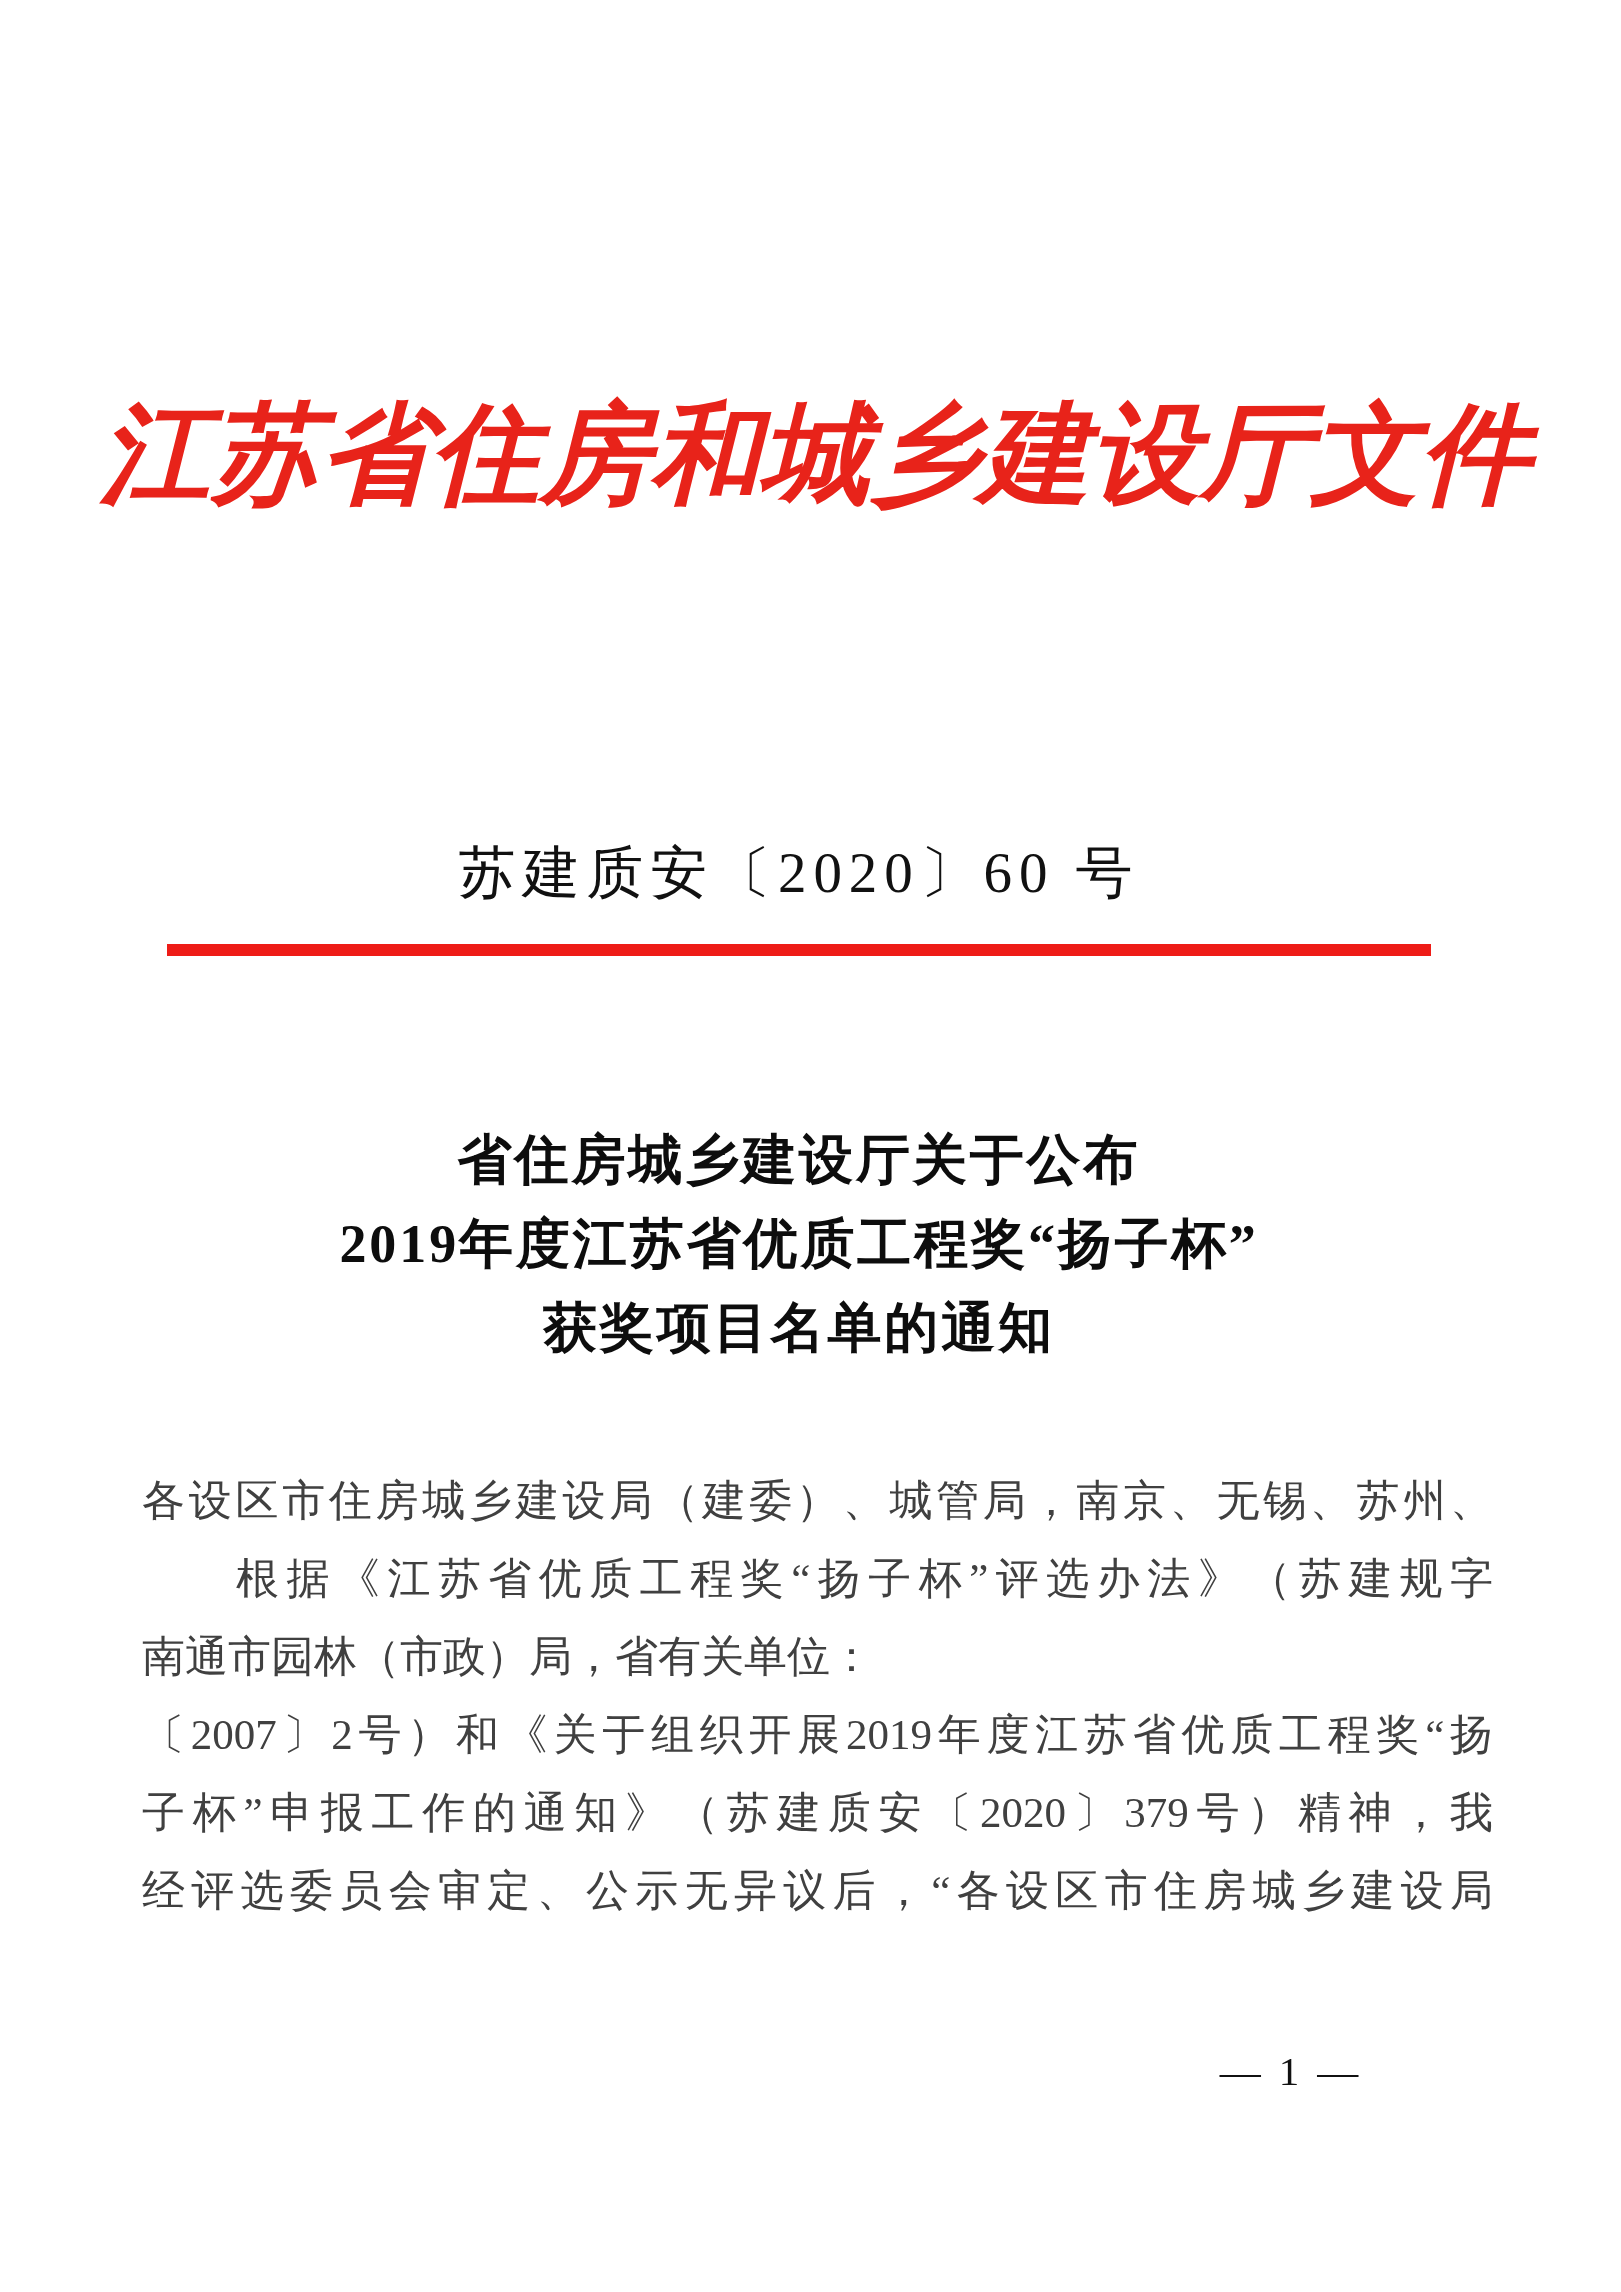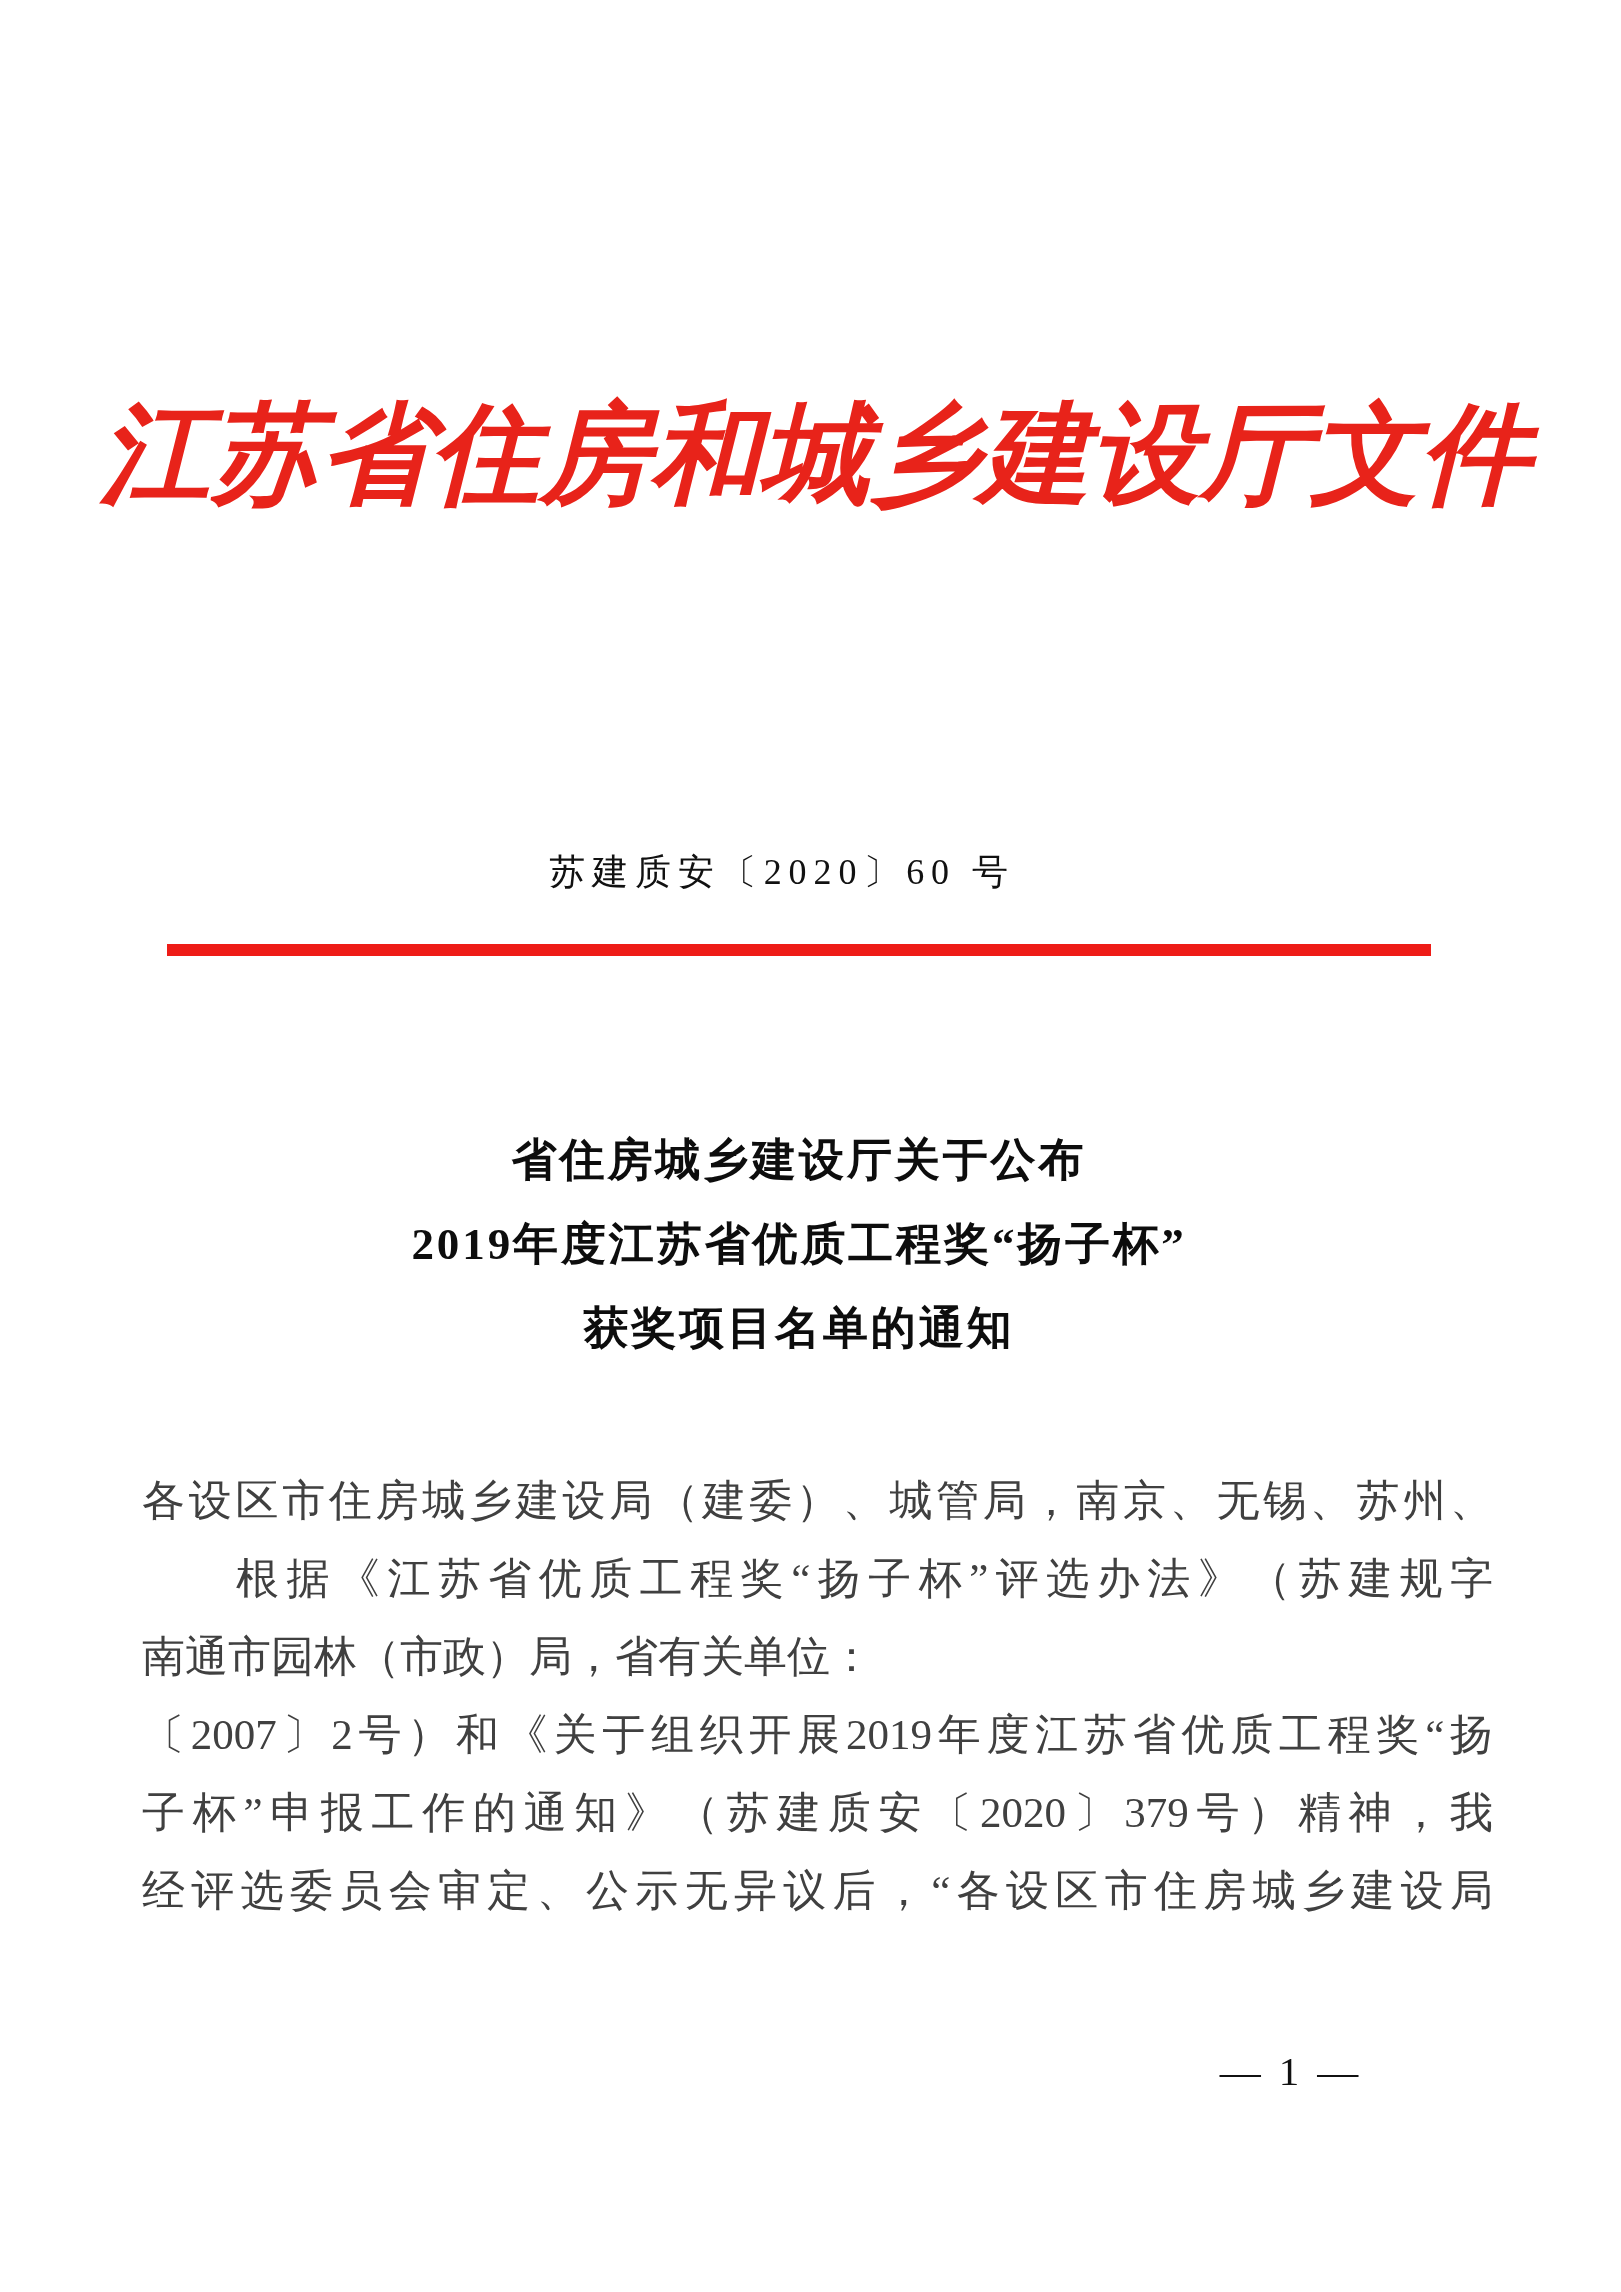--- a/index.html
+++ b/index.html
@@ -29,23 +29,23 @@
     color: #e8231a;
     text-align: justify;
     text-align-last: justify;
     white-space: nowrap;
     font-style: italic;
   }
   
   .doc-no {
     position: absolute;
     top: 845px;
-    left: 150px;
+    left: 167px;
     width: 1264px;
-    font-size: 36px;
+    font-size: 57px;
     line-height: 55px;
     letter-spacing: 6.9px;
     text-align: center;
     color: #111;
   }
   
   .red-line {
     position: absolute;
     top: 944px;
     left: 167px;
@@ -54,21 +54,21 @@
     background: #ee1c17;
   }
   
   .title-block {
     position: absolute;
     top: 1118px;
     left: 167px;
     width: 1264px;
     text-align: center;
     font-weight: bold;
-    font-size: 45px;
+    font-size: 54px;
     letter-spacing: 2.9px;
     color: #0d0d0d;
   }
   .title-block .t-line {
     line-height: 84px;
     white-space: nowrap;
   }
   
   .body-block {
     position: absolute;

